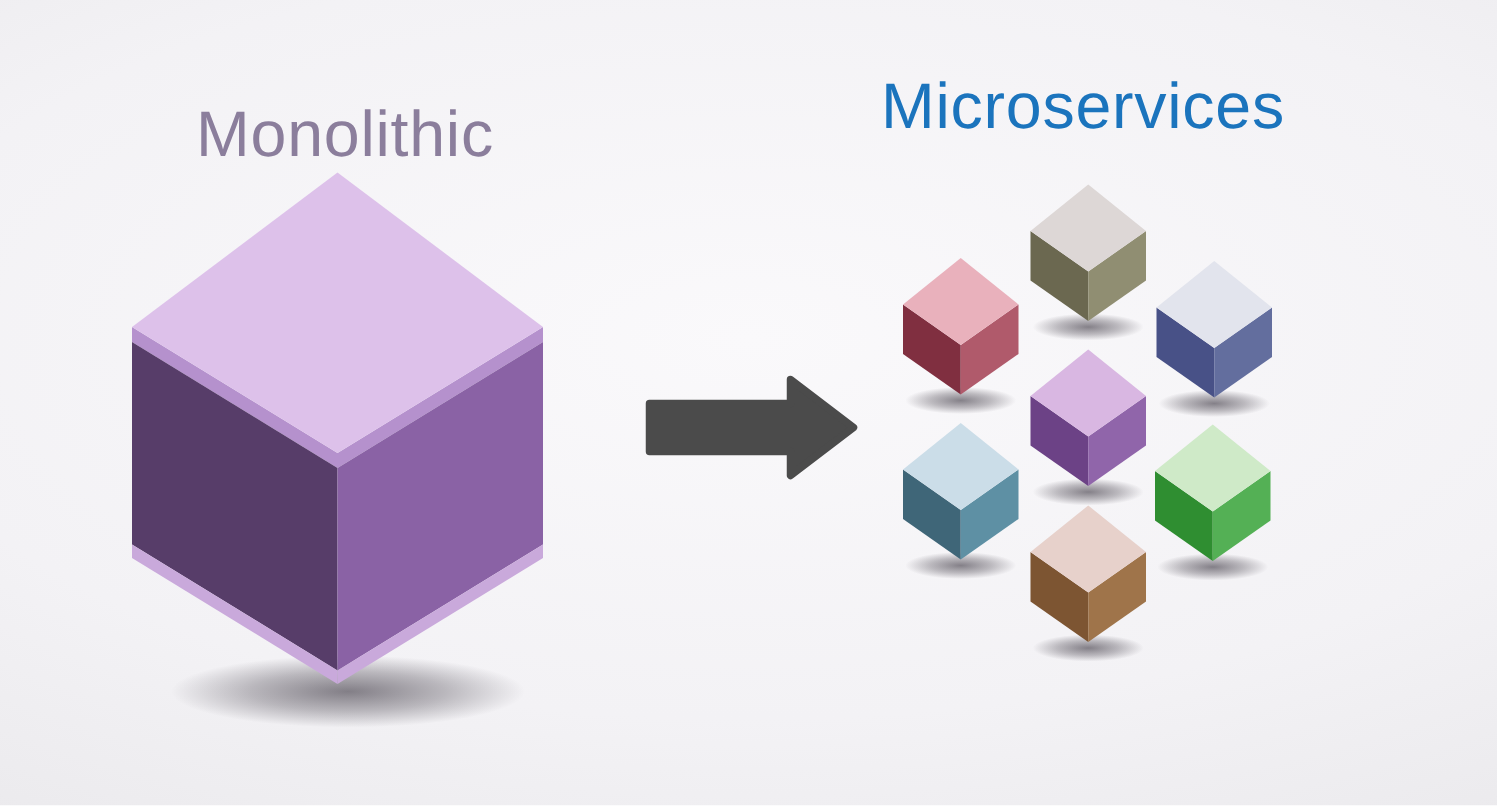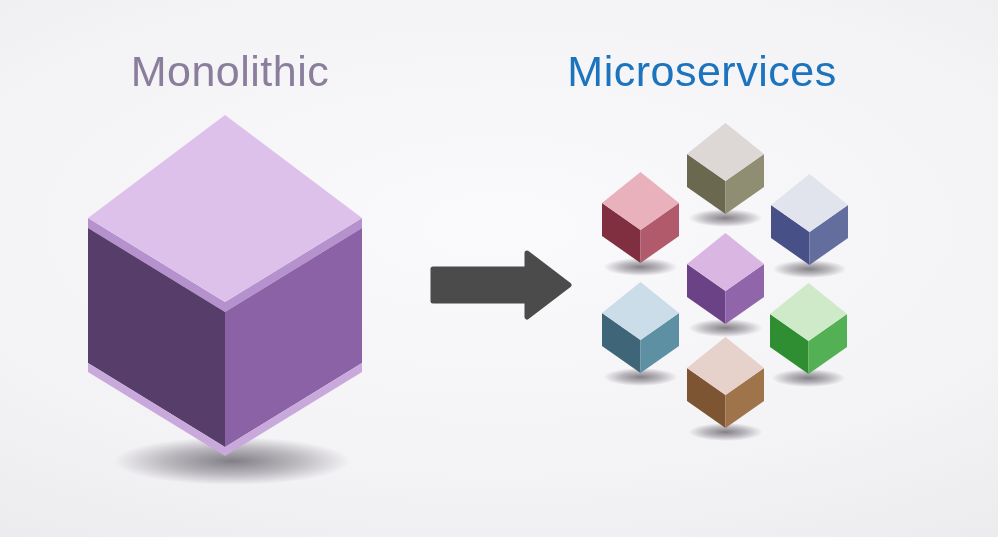--- a/index.html
+++ b/index.html
@@ -21,32 +21,32 @@
     top: 50px;
     width: 460px;
     text-align: center;
     font-size: 43px;
     font-weight: 400;
     letter-spacing: 0.5px;
     line-height: 1;
     user-select: none;
   }
   .title.left  { left: 0; }
-  .title.right { left: 472px; }
+  .title.right { left: 492px; }
   #scene {
     position: absolute;
     left: 0;
     top: 0;
   }
 </style>
 </head>
 <body>
 
 <div class="stage">
-  <div class="title left" style="color: rgb(139, 126, 156);">Monolithic</div>
+  <div class="title left" style="color: rgb(139, 126, 156); margin-top: 19px;">Monolithic</div>
   <div class="title right" style="color: rgb(27, 116, 189);">Microservices</div>
   <svg id="scene" width="998" height="537" viewBox="0 0 998 537">
     <defs>
       <radialGradient id="shadowGrad" cx="50%" cy="50%" r="50%">
         <stop offset="0%" stop-color="rgba(38,32,44,0.55)"></stop>
         <stop offset="55%" stop-color="rgba(38,32,44,0.28)"></stop>
         <stop offset="100%" stop-color="rgba(38,32,44,0)"></stop>
       </radialGradient>
     </defs>
     <g id="scene-root">

